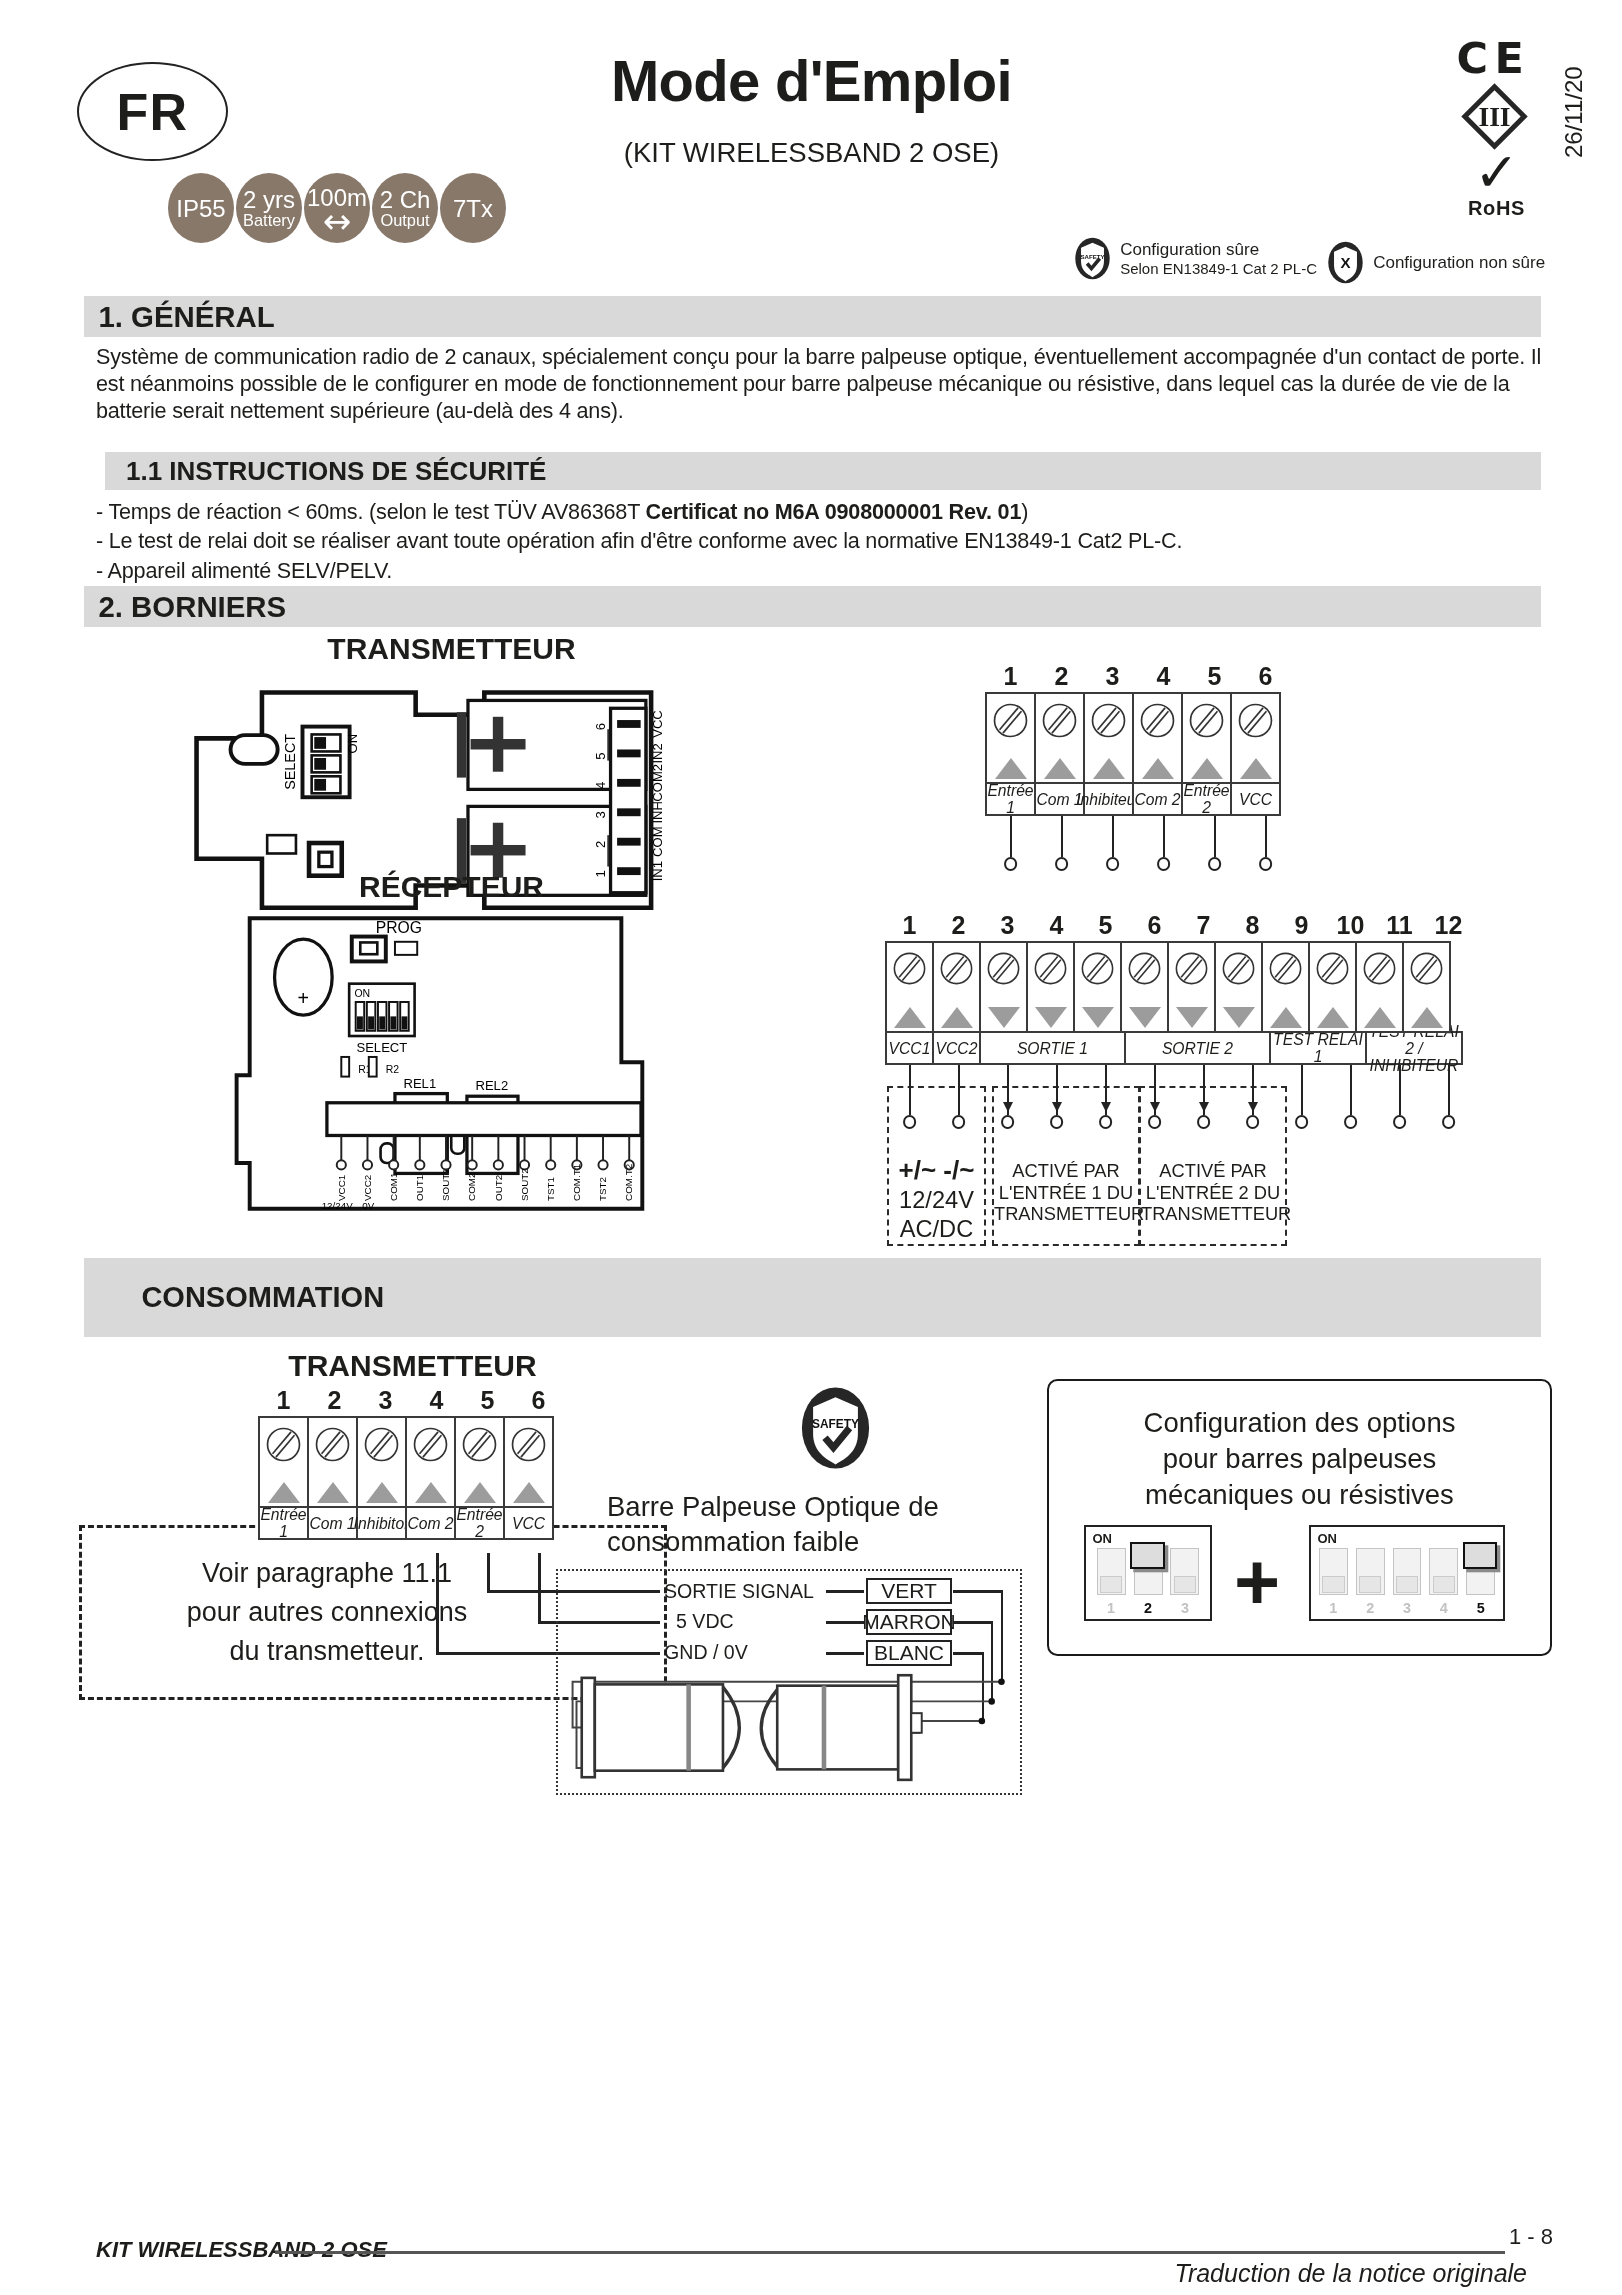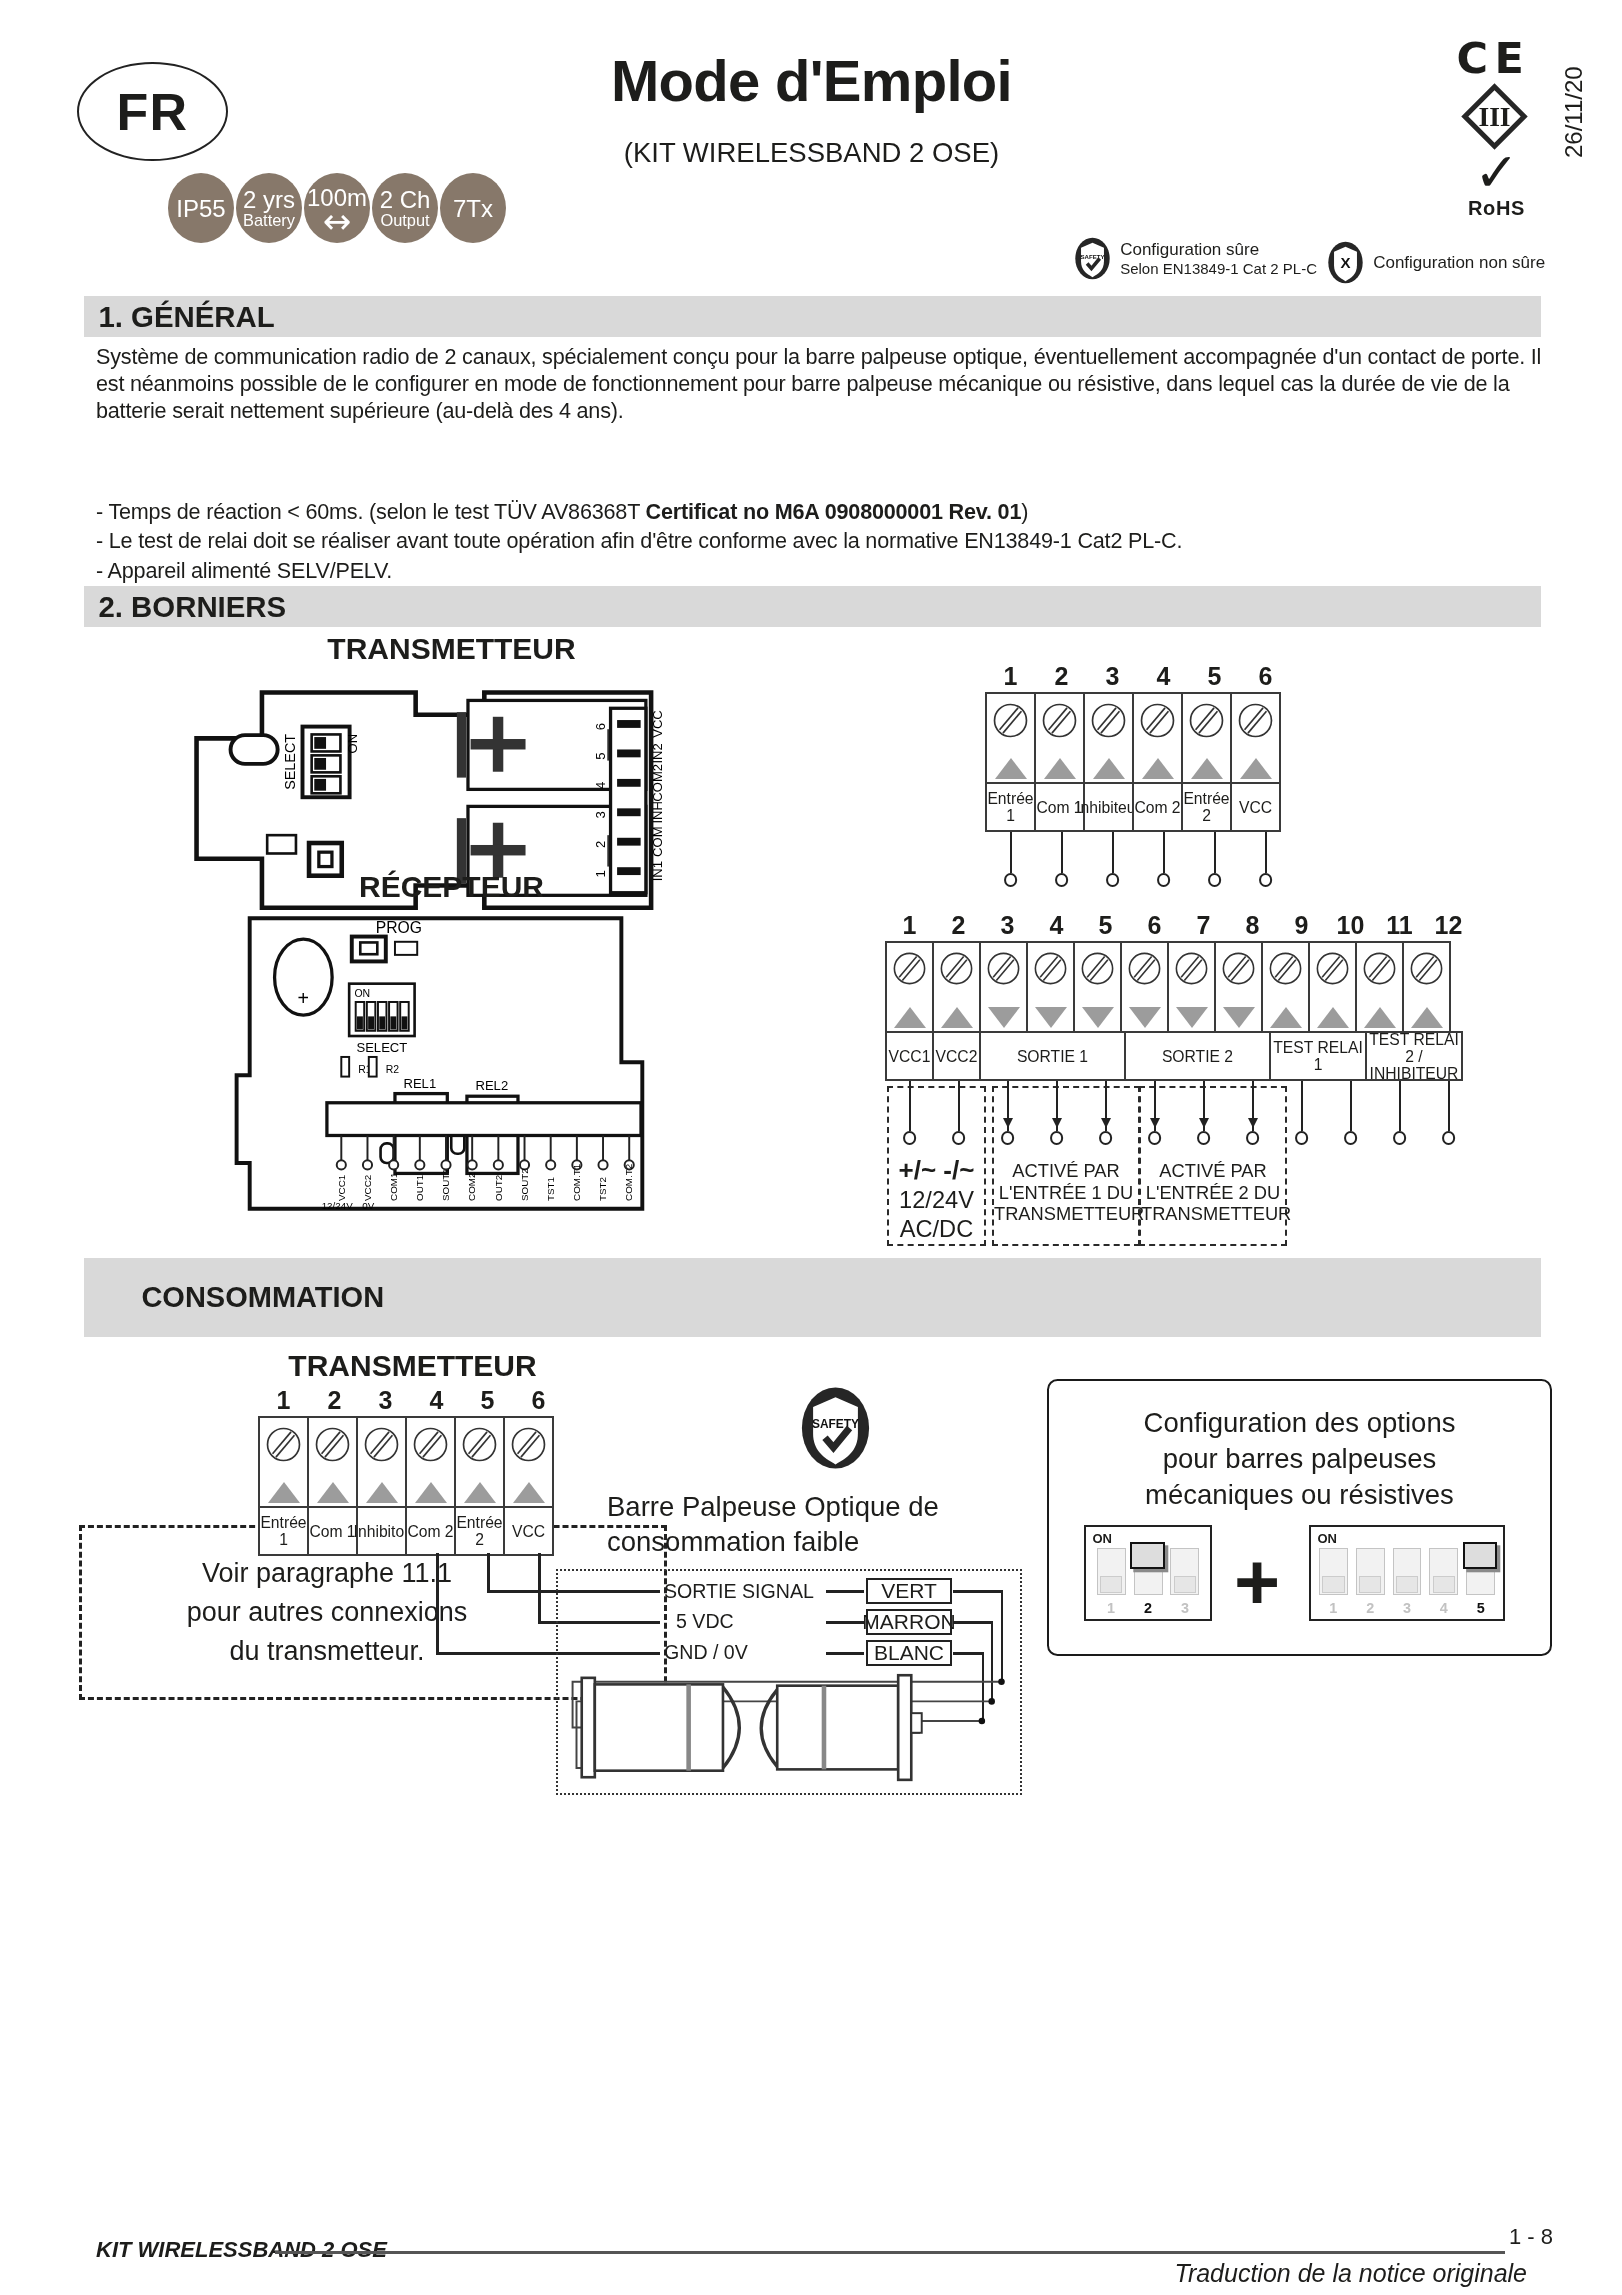--- a/index.html
+++ b/index.html
@@ -54,21 +54,21 @@
   .num { text-align:center; font-weight:600; font-size:25px; height:30px; }
   .w6 { width:51px; } .wr { width:49px; }
   .cell { height:92px; border:2px solid #3a3a3a; background:#fff; position:relative; }
   .cell + .cell { margin-left:-2px; }
   .screw { display:block; margin:7.9px auto 0 auto; }
   .tri-up { position:absolute; bottom:2.6px; left:50%; transform:translateX(-50%); width:0; height:0;
             border-left:16.4px solid transparent; border-right:16.4px solid transparent; border-bottom:21.6px solid #9c9c9c; }
   .tri-down { position:absolute; bottom:2.6px; left:50%; transform:translateX(-50%); width:0; height:0;
             border-left:16.4px solid transparent; border-right:16.4px solid transparent; border-top:21.6px solid #9c9c9c; }
   .lab { border:2px solid #3a3a3a; background:#fff; margin-top:-2px; display:flex; align-items:center;
-         justify-content:center; text-align:center; font-size:15.7px; line-height:17px; height:50px; }
+         justify-content:center; text-align:center; font-size:15.7px; line-height:17px; height:34px;font-style:italic; }
   .lab + .lab { margin-left:-2px; }
   .lw1 { width:49px; } .lw2 { width:98px; } .lw3 { width:147px; }
   .wire { position:relative; }
   .wire::before { content:""; position:absolute; left:50%; transform:translateX(-50%); top:0; width:2px; height:41px; background:#222; }
   .wire::after { content:""; position:absolute; left:50%; transform:translateX(-50%); top:41px; width:9.8px; height:9.8px;
                  border:2px solid #222; border-radius:50%; background:#fff; }
   .wires-rx .wire::before { height:50px; }
   .wires-rx .wire::after { top:50px; }
   .ahead { position:absolute; left:50%; transform:translateX(-50%); top:37px; width:0; height:0;
            border-left:5.2px solid transparent; border-right:5.2px solid transparent; border-top:10.5px solid #222; }
@@ -172,20 +172,21 @@
       <ellipse cx="50" cy="60" rx="48" ry="58" fill="#262626"></ellipse>
       <path d="M50 16 L82 30 V68 C82 92 67 103 50 112 C33 103 18 92 18 68 V30 Z" fill="#ffffff"></path>
       <text x="50" y="75" text-anchor="middle" font-size="42" font-weight="bold" fill="#111">X</text>
     </svg>
     <div class="legend-txt1">Configuration non sûre</div>
   </div>
 
   <div class="abs bar bar1">1. GÉNÉRAL</div>
   <div class="abs bodytext">Système de communication radio de 2 canaux, spécialement conçu pour la barre palpeuse optique, éventuellement accompagnée d'un contact de porte. Il est néanmoins  possible de le configurer en mode de fonctionnement pour barre palpeuse mécanique ou résistive, dans lequel cas la durée de vie de la batterie serait nettement supérieure (au-delà des 4 ans).</div>
 
+  <div class="abs bar bar11">1.1 INSTRUCTIONS DE SÉCURITÉ</div>
   <div class="abs bullets">
     <div><span>- Temps de réaction &lt; 60ms. (selon le test TÜV AV86368T </span><b>Certificat no M6A 0908000001 Rev. 01</b><span>)</span></div>
     <div>- Le test de relai doit se réaliser avant toute opération afin d'être conforme avec la normative EN13849-1 Cat2 PL-C.</div>
     <div>- Appareil alimenté SELV/PELV.</div>
   </div>
 
   <div class="abs bar bar2">2. BORNIERS</div>
 
   <div class="abs diag-title" style="left:275px; top:632px; width:353px;">TRANSMETTEUR</div>
 

